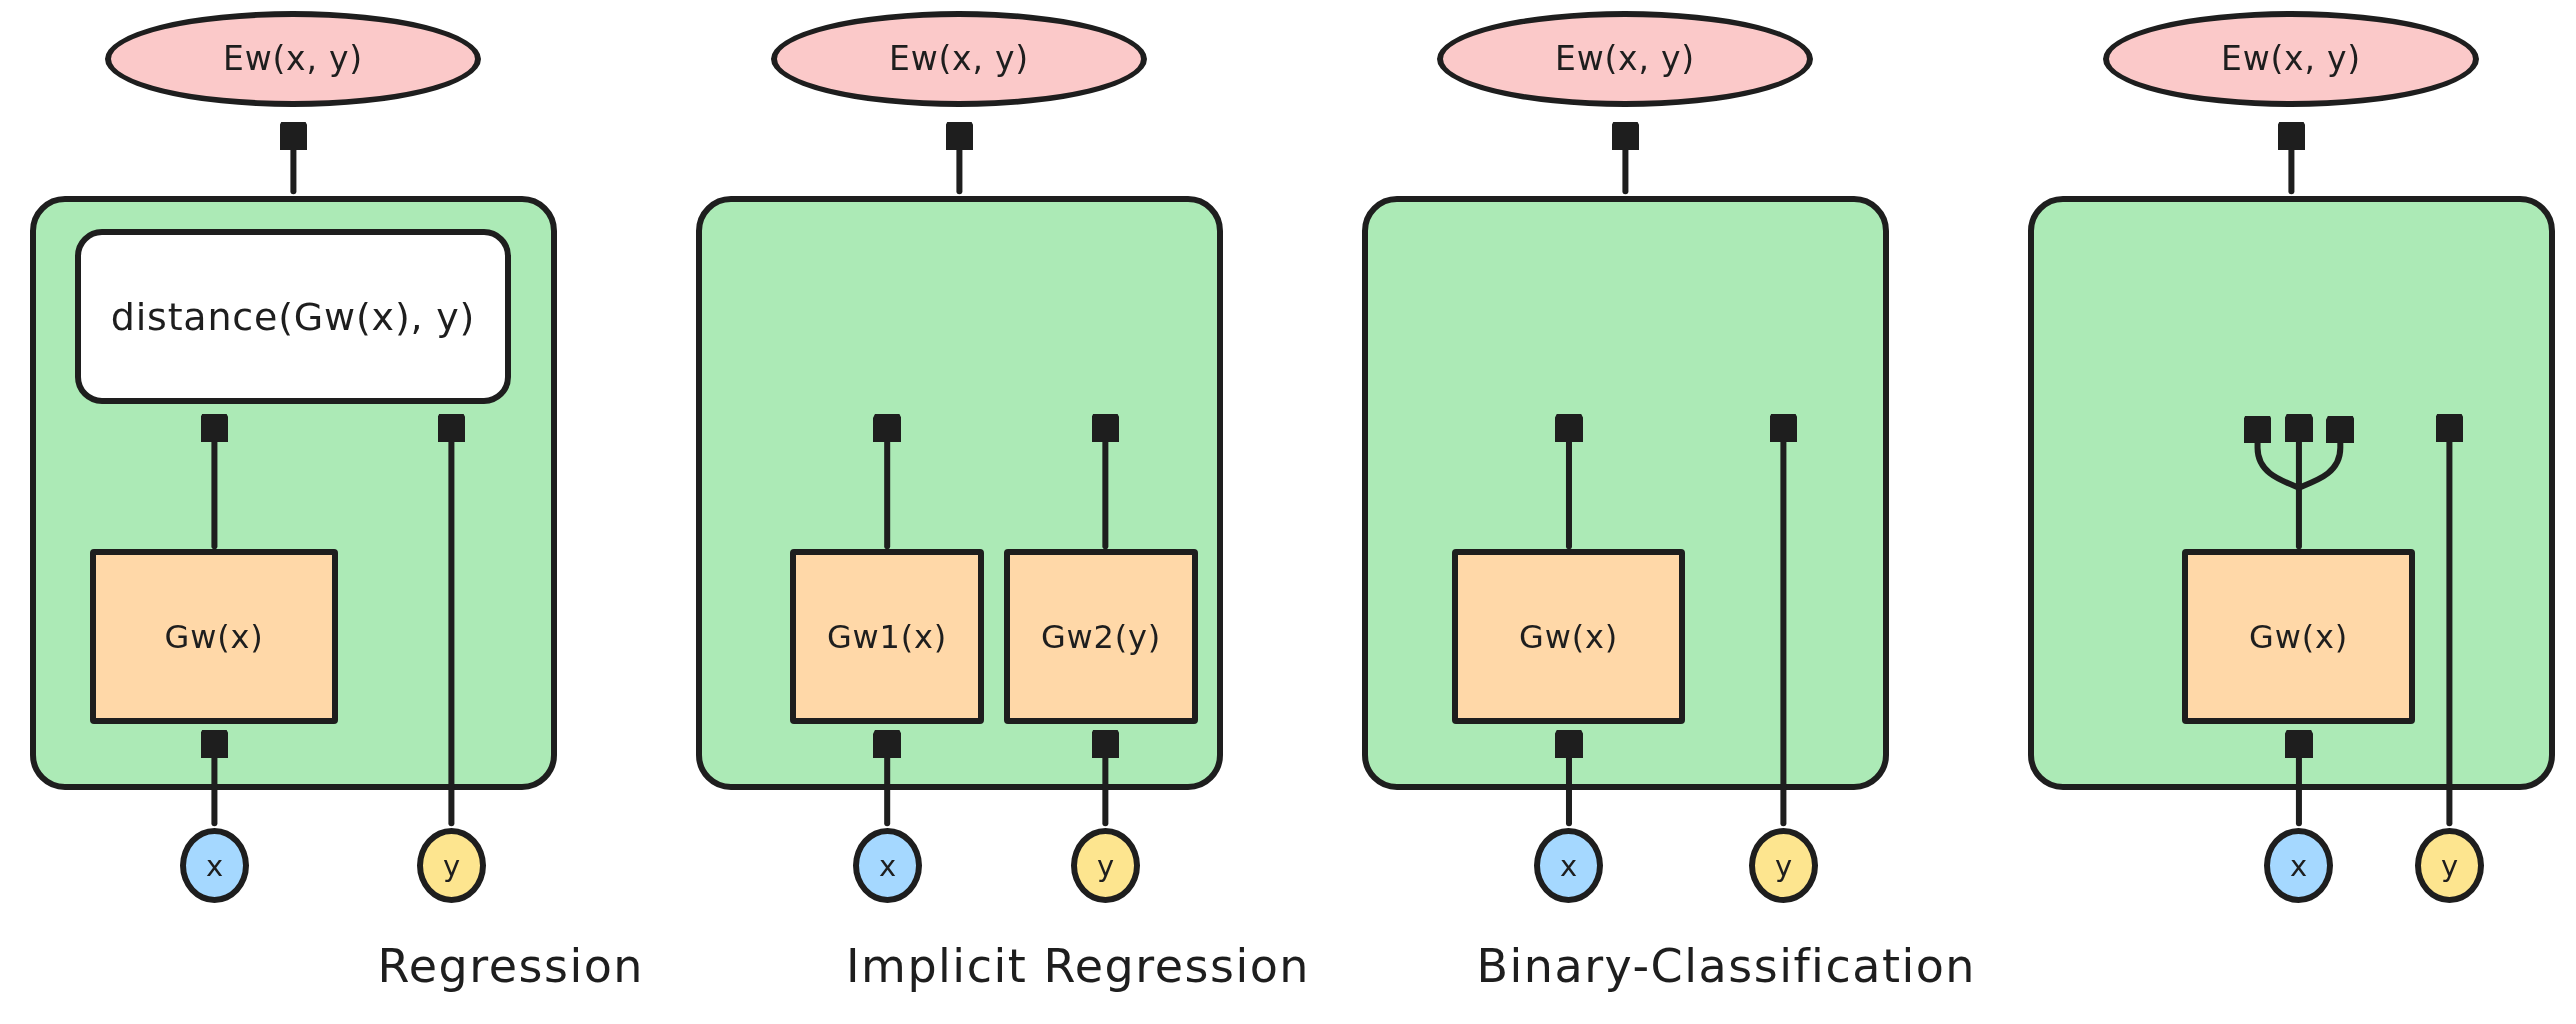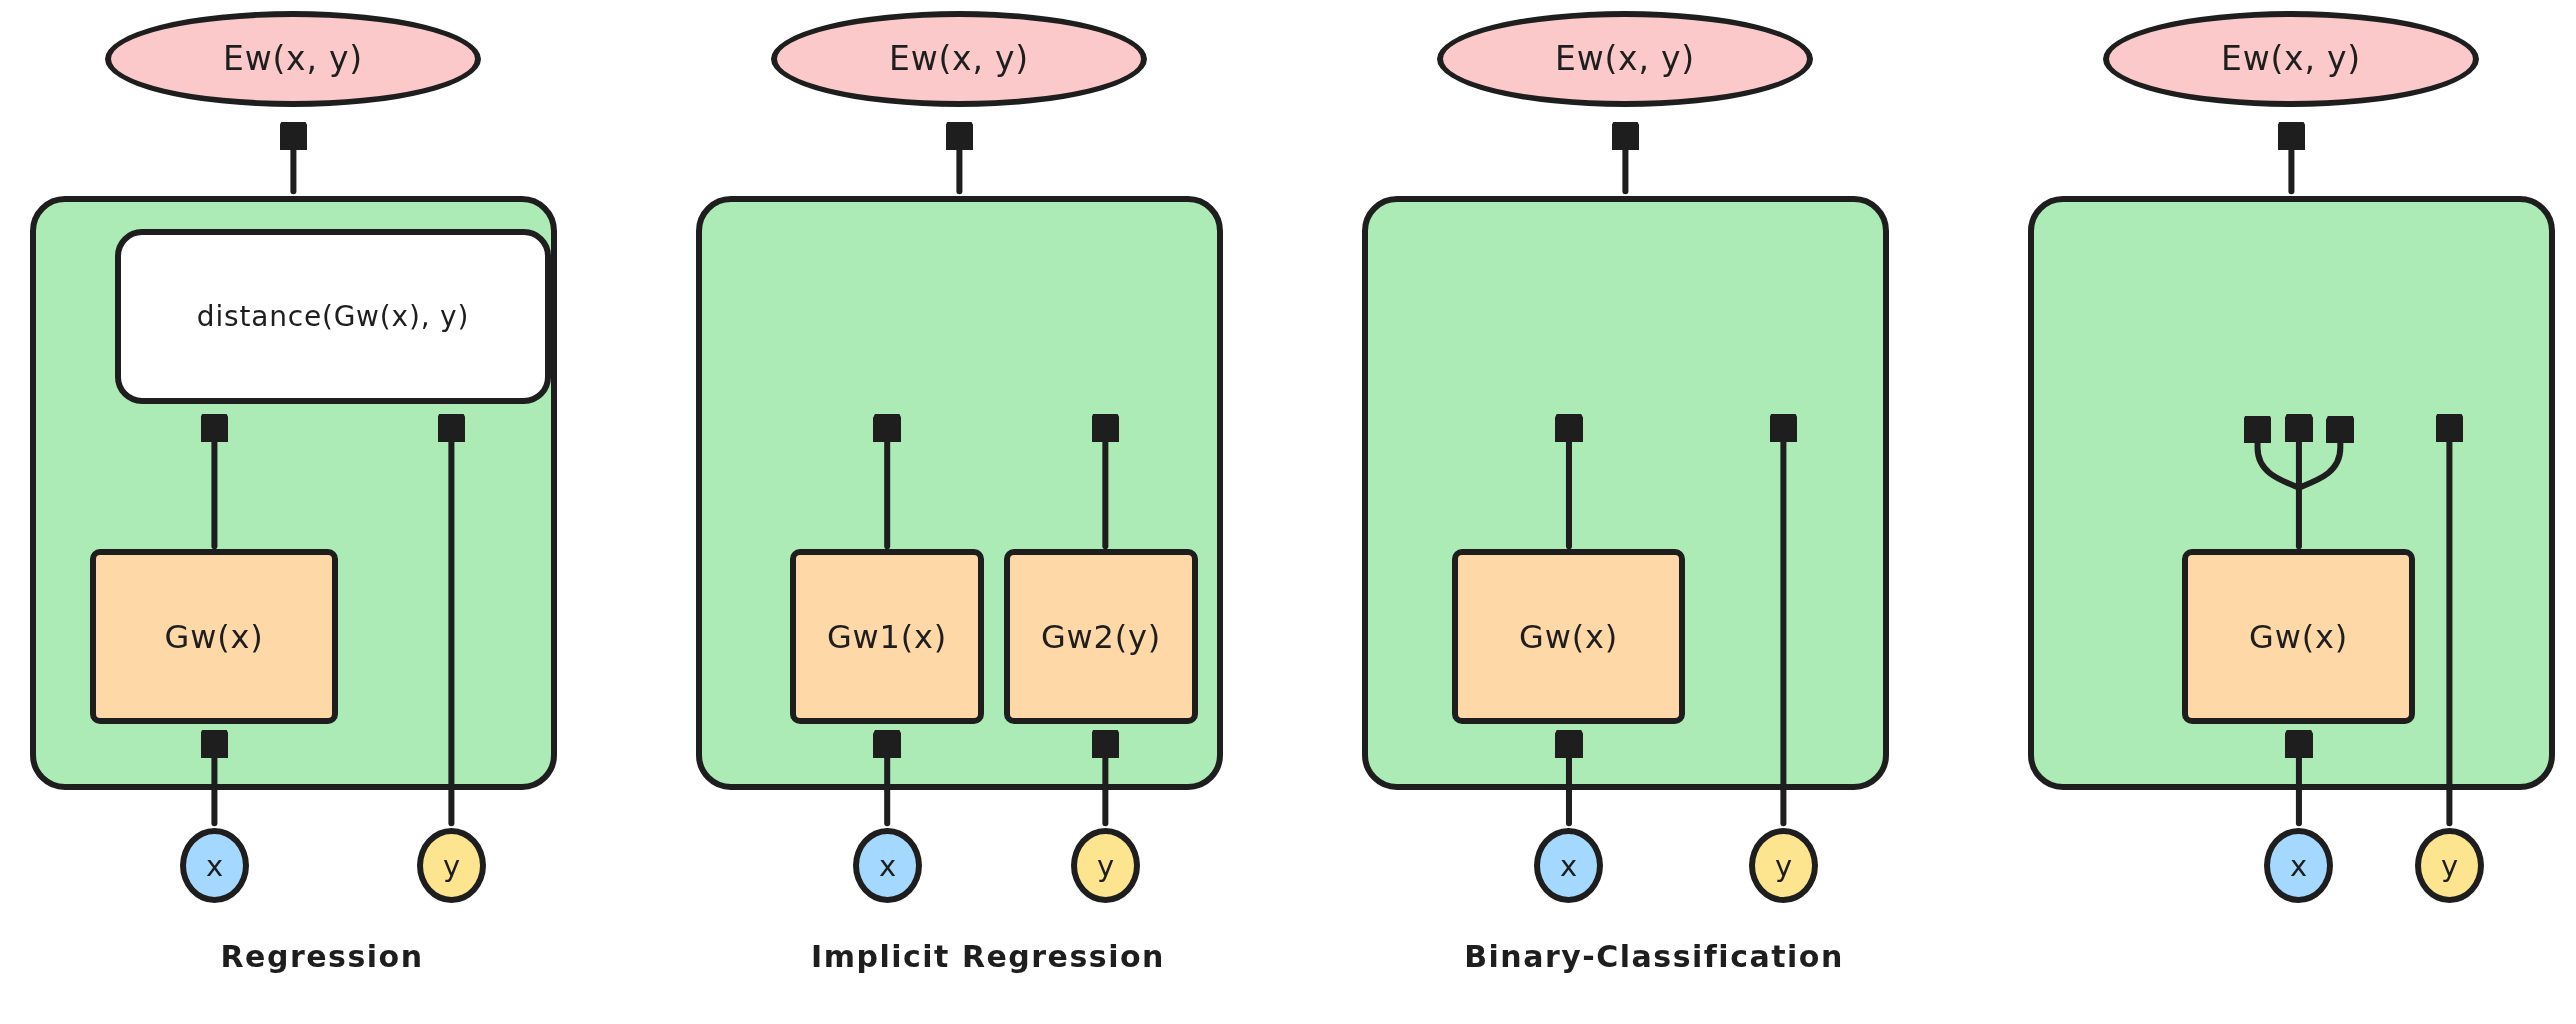--- a/index.html
+++ b/index.html
@@ -34,27 +34,27 @@
     left:30px;top:196px;width:527px;height:594px;
     background:var(--container-green);
     border:6.8px solid var(--stroke);
     border-radius:35px;
   }
   .wbox{
     left:75px;top:229px;width:436px;height:175px;
     background:var(--formula-bg);
     border:6px solid var(--stroke);
     border-radius:27px;
-    font-size:28px;font-weight:500;letter-spacing:0.8px;margin-left:40px;
+    font-size:38px;font-weight:500;letter-spacing:0.8px;
   }
   .obox{
     top:549px;height:175px;
     background:var(--module-orange);
     border:6px solid var(--stroke);
-    border-radius:10px;
+    border-radius:4px;
     font-size:32px;font-weight:500;letter-spacing:0.8px;
   }
   .p1 .obox{left:90px;width:248px;}
   .p2 .obox-a{left:124px;width:194px;}
   .p2 .obox-b{left:338px;width:194px;}
   .p3 .obox{left:120px;width:233px;}
   .p4 .obox{left:184px;width:233px;}
   .circle{
     top:828px;width:69px;height:75px;
     border:6px solid var(--stroke);
@@ -62,22 +62,22 @@
     font-size:29px;font-weight:500;
   }
   .circle.x{background:var(--input-x-blue);}
   .circle.y{background:var(--input-y-yellow);}
   .p1 .circle.x{left:180px;}  .p1 .circle.y{left:417px;}
   .p2 .circle.x{left:187px;}  .p2 .circle.y{left:405px;}
   .p3 .circle.x{left:202px;}  .p3 .circle.y{left:417px;}
   .p4 .circle.x{left:266px;}  .p4 .circle.y{left:417px;}
   .caption{
     position:absolute;left:0;right:0;top:939px;
-    text-align:center;
-    font-size:30px;font-weight:700;letter-spacing:1.5px;
+    text-align:right;
+    font-size:46px;font-weight:400;letter-spacing:1.5px;
     color:var(--stroke);
   }
   .arrows{
     position:absolute;left:0;top:0;width:644px;height:1025px;
     pointer-events:none;color:var(--stroke);
   }
   .arrows line,.arrows path{
     stroke:currentColor;stroke-width:8;stroke-linecap:round;fill:none;
   }
 </style>

